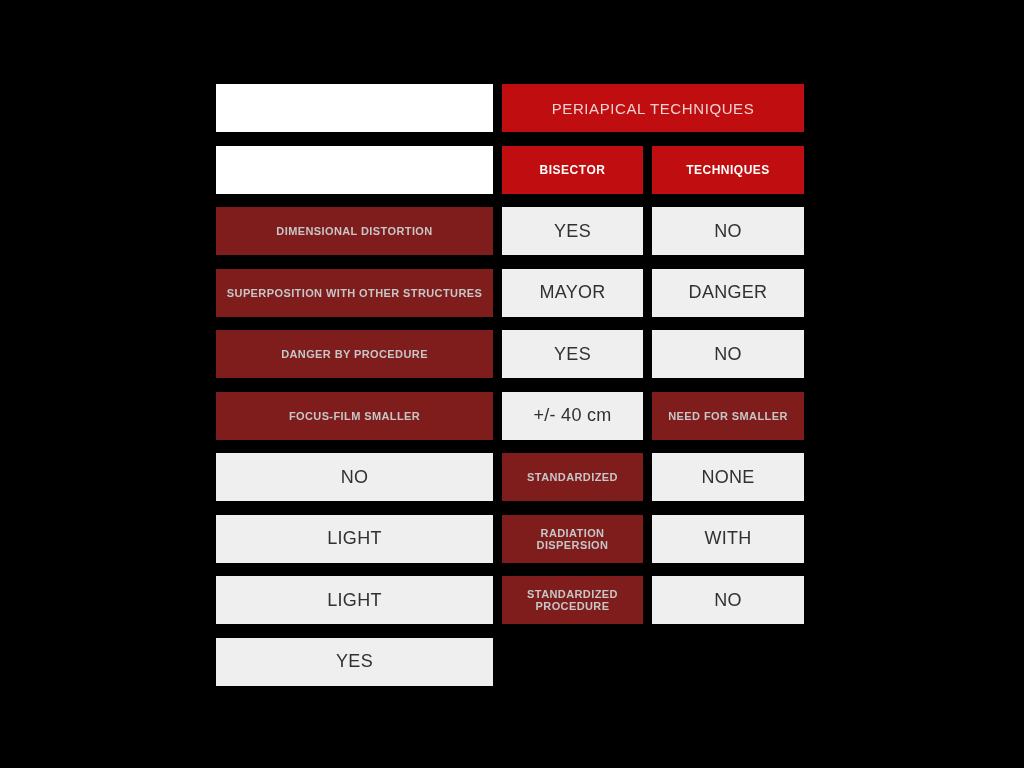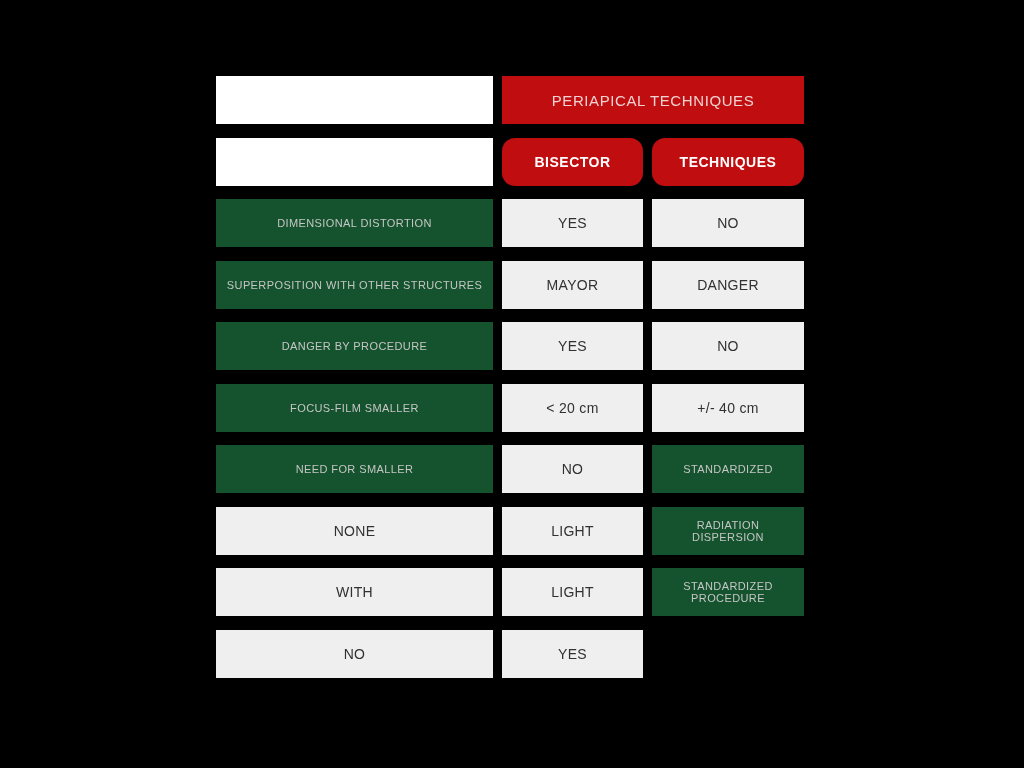--- a/index.html
+++ b/index.html
@@ -15,21 +15,21 @@
   .slide {
     position: relative;
     width: 1024px;
     height: 768px;
     background: #000000;
   }
 
   .comparison-table {
     position: absolute;
     left: 216px;
-    top: 76px;
+    top: 84px;
     width: 588px;
     display: grid;
     grid-template-columns: 277px 141px 152px;
     grid-auto-rows: 48px;
     column-gap: 9px;
     row-gap: 13.5px;
   }
 
   .cell {
     display: flex;
@@ -47,39 +47,38 @@
     background: #c00d0f;
     color: #efd2d2;
     font-size: 15px;
     font-weight: 300;
     letter-spacing: 0.6px;
   }
 
   .col-header {
     background: #c00d0f;
     color: #ffffff;
-    font-size: 14px;
+    font-size: 12px;
     font-weight: bold;
     letter-spacing: 0.5px;
-    border-radius: 13px;
   }
 
   .row-label {
-    background: #14532d;
+    background: #7f1d1d;
     color: #c6c6c6;
     font-size: 11px;
-    font-weight: 400;
+    font-weight: 700;
     letter-spacing: 0.4px;
-    padding: 0 10px;
+    padding: 0 4px;
   }
 
   .value-cell {
     background: #efefef;
     color: #313131;
-    font-size: 14px;
+    font-size: 18px;
     font-weight: 300;
     letter-spacing: 0.3px;
   }
 </style>
 </head>
 <body>
 
 <div class="slide">
   <div class="comparison-table">
 
@@ -102,21 +101,20 @@
 
     <div class="cell row-label">SUPERPOSITION WITH OTHER STRUCTURES</div>
     <div class="cell value-cell">MAYOR</div>
     <div class="cell value-cell">DANGER</div>
 
     <div class="cell row-label">DANGER BY PROCEDURE</div>
     <div class="cell value-cell">YES</div>
     <div class="cell value-cell">NO</div>
 
     <div class="cell row-label">FOCUS-FILM SMALLER</div>
-    <div class="cell value-cell">&lt; 20 cm</div>
     <div class="cell value-cell">+/- 40 cm</div>
 
     <div class="cell row-label">NEED FOR SMALLER</div>
     <div class="cell value-cell">NO</div>
 
     <div class="cell row-label">STANDARDIZED</div>
     <div class="cell value-cell">NONE</div>
     <div class="cell value-cell">LIGHT</div>
 
     <div class="cell row-label">RADIATION DISPERSION</div>

